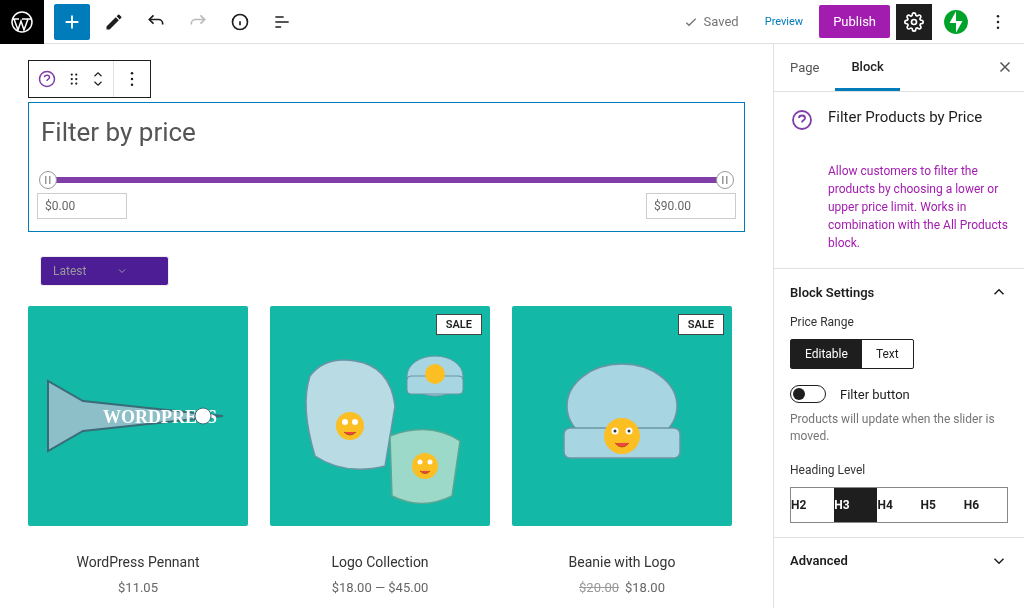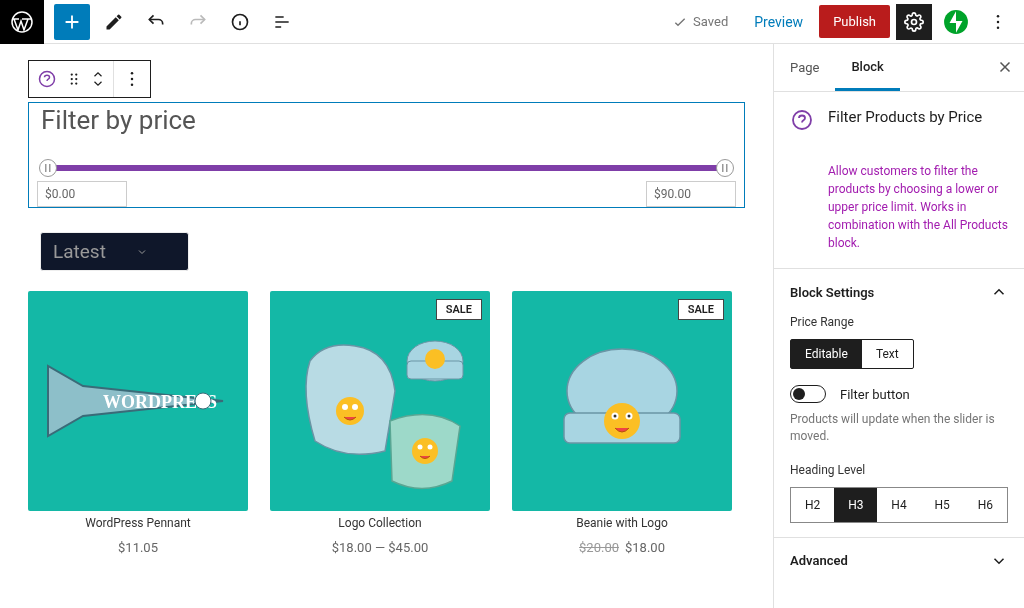--- a/index.html
+++ b/index.html
@@ -4,44 +4,44 @@
 <style>
   * { box-sizing: border-box; margin: 0; padding: 0; }
   body { font-family: -apple-system, BlinkMacSystemFont, "Segoe UI", Roboto, sans-serif; font-size: 13px; color: #1e1e1e; background: #fff; width: 1024px; height: 608px; overflow: hidden; }
   .topbar { height: 44px; display: flex; align-items: center; border-bottom: 1px solid #e0e0e0; }
   .wp-logo { width: 44px; height: 44px; background: #000; display: flex; align-items: center; justify-content: center; color: #fff; }
   .tb-left { display: flex; align-items: center; gap: 6px; padding-left: 10px; }
   .icon-btn { width: 36px; height: 36px; display: flex; align-items: center; justify-content: center; border-radius: 2px; cursor: pointer; color: #1e1e1e; }
   .add-btn { background: #007cba; color: #fff; }
   .tb-right { margin-left: auto; display: flex; align-items: center; gap: 6px; padding-right: 8px; }
   .saved { display:flex; align-items:center; gap:5px; color:#757575; font-size:13px; padding:0 10px;}
-  .link-btn { color: #007cba; font-size: 14px; padding: 8px 10px; cursor: pointer; }
-  .publish-btn { background: #b91c1c; color: #fff; padding: 9px 14px; border-radius: 2px; font-size: 13px; cursor: pointer; }
+  .link-btn { color: #007cba; font-size: 11px; padding: 8px 10px; cursor: pointer; }
+  .publish-btn { background: #a21caf; color: #fff; padding: 9px 14px; border-radius: 2px; font-size: 13px; cursor: pointer; }
   .gear-btn { background: #1e1e1e; color: #fff; width: 36px; height: 36px; display:flex; align-items:center; justify-content:center; }
   .jetpack-btn { width: 36px; height:36px; display:flex; align-items:center; justify-content:center; }
   .main { display: flex; height: 564px; }
   .canvas { flex: 1; padding: 16px 28px; overflow: hidden; }
   .block-toolbar { display:flex; border:1px solid #1e1e1e; background:#fff; width:fit-content; margin-bottom:4px; }
   .bt-seg { display:flex; align-items:center; padding: 8px 8px; gap:8px; border-right:1px solid #e0e0e0;}
   .bt-seg:last-child{border-right:none;}
-  .filter-block { border:1px solid #007cba; padding: 0 8px; }
+  .filter-block { border:1px solid #007cba; padding: 12px 8px; }
   .filter-title { font-size: 26px; font-weight: 400; color:#555; padding:2px 4px; }
   .slider-wrap { position:relative; margin: 28px 6px 10px; }
   .slider-track { height:6px; background:#7f3ea8; border-radius:3px; }
   .slider-handle { position:absolute; top:-6px; width:18px; height:18px; background:#fff; border:1px solid #999; border-radius:9px; display:flex; align-items:center; justify-content:center;}
   .slider-handle.left{left:-4px;} .slider-handle.right{right:-4px;}
   .price-inputs { display:flex; justify-content:space-between; margin-top:10px; }
   .price-input { width:90px; border:1px solid #ccc; padding:5px 7px; font-size:12px; color:#666; }
   .sort-row { margin-top:24px; padding-left:12px; }
-  .sort-select { border:1px solid #eee; background:#0f172a; padding:7px 40px 7px 12px; font-size:19px; color:#999; border-radius:3px; position:relative; display:inline-flex; align-items:center; gap:30px;}
+  .sort-select { border:1px solid #eee; background:#4c1d95; padding:7px 40px 7px 12px; font-size:12px; color:#999; border-radius:3px; position:relative; display:inline-flex; align-items:center; gap:30px;}
   .products { display:flex; gap:22px; margin-top:20px;}
   .product { width:220px; text-align:center;}
   .product-img { height:220px; background:#14b8a6; border-radius:2px; position:relative; display:flex; align-items:center; justify-content:center;}
   .sale-badge { position:absolute; top:8px; right:8px; border:1px solid #444; background:#fff; padding:3px 9px; font-size:11px; font-weight:600;}
-  .product-name { margin-top:5px; font-size:12px; color:#333;}
+  .product-name { margin-top:28px; font-size:14px; color:#333;}
   .product-price { margin-top:10px; font-size:13px; color:#666;}
   .strike{ text-decoration:line-through; color:#999; margin-right:6px;}
   .sidebar { width:251px; border-left:1px solid #e0e0e0; overflow-y:auto; font-size:13px;}
   .sb-tabs { display:flex; align-items:center; border-bottom:1px solid #e0e0e0; height:48px; position:relative;}
   .sb-tab { padding:14px 16px; color:#555; cursor:pointer;}
   .sb-tab.active { color:#1e1e1e; font-weight:500; border-bottom:3px solid #007cba;}
   .sb-close { position:absolute; right:10px; top:14px; cursor:pointer;}
   .sb-header { display:flex; gap:14px; padding:16px; border-bottom:1px solid #e0e0e0;}
   .sb-icon { width:24px; height:24px; flex-shrink:0;}
   .sb-title { font-weight:400; font-size:15px; margin-bottom:8px;}
@@ -51,21 +51,21 @@
   .sb-sec-title { font-weight:600; font-size:13px;text-align:center;}
   .sb-label { font-size:12px; color:#333; margin:14px 0 10px;}
   .btn-group { display:inline-flex; border:1px solid #1e1e1e; border-radius:2px;}
   .bg-opt { padding:7px 14px; font-size:12px; cursor:pointer;}
   .bg-opt.active { background:#1e1e1e; color:#fff;}
   .toggle-row { display:flex; align-items:center; gap:14px; margin-top:16px;}
   .toggle { width:36px; height:18px; border:1px solid #1e1e1e; border-radius:9px; position:relative;}
   .toggle-knob { width:12px; height:12px; background:#1e1e1e; border-radius:6px; position:absolute; left:2px; top:2px;}
   .toggle-desc { font-size:12px; color:#757575; margin-top:8px; line-height:1.4;}
   .heading-group { display:flex; border:1px solid #888; margin-top:10px;}
-  .h-opt { flex:1; text-align:center; padding:10px 0; font-size:12px; font-weight:400; cursor:pointer;}
+  .h-opt { flex:1; text-align:left; padding:10px 0; font-size:12px; font-weight:700; cursor:pointer;}
   .h-opt.active { background:#1e1e1e; color:#fff;}
   svg { display:block; }
 </style>
 </head>
 <body>
 
 <div class="topbar">
   <div class="wp-logo">
     <svg width="24" height="24" viewBox="0 0 24 24" fill="none" stroke="#fff" stroke-width="1.5">
         <circle cx="12" cy="12" r="10"></circle>

